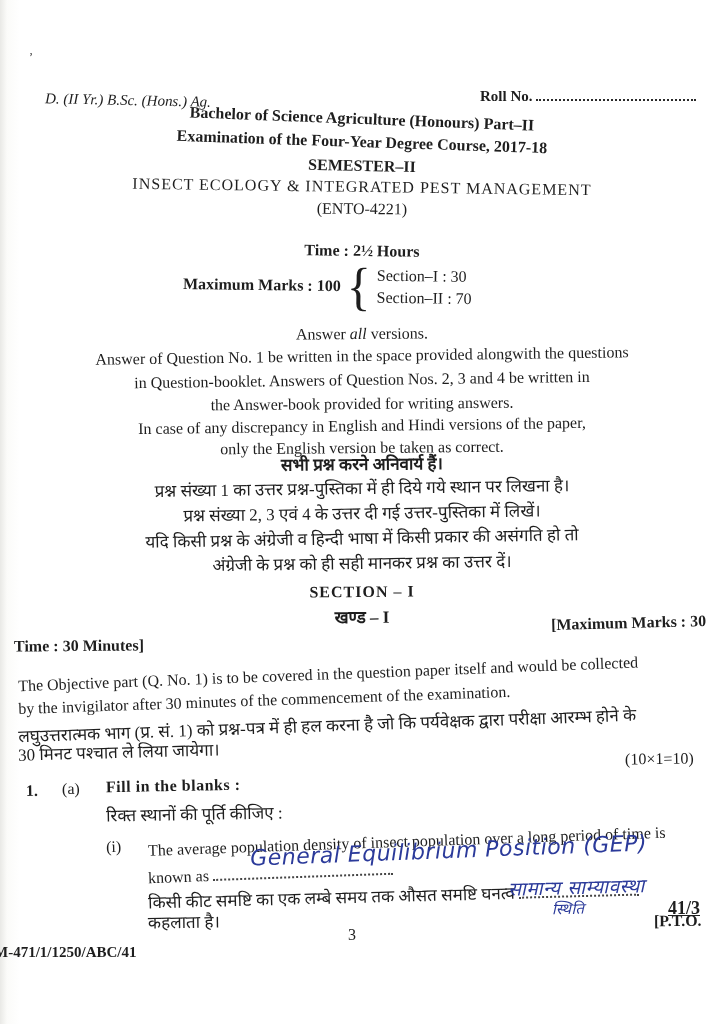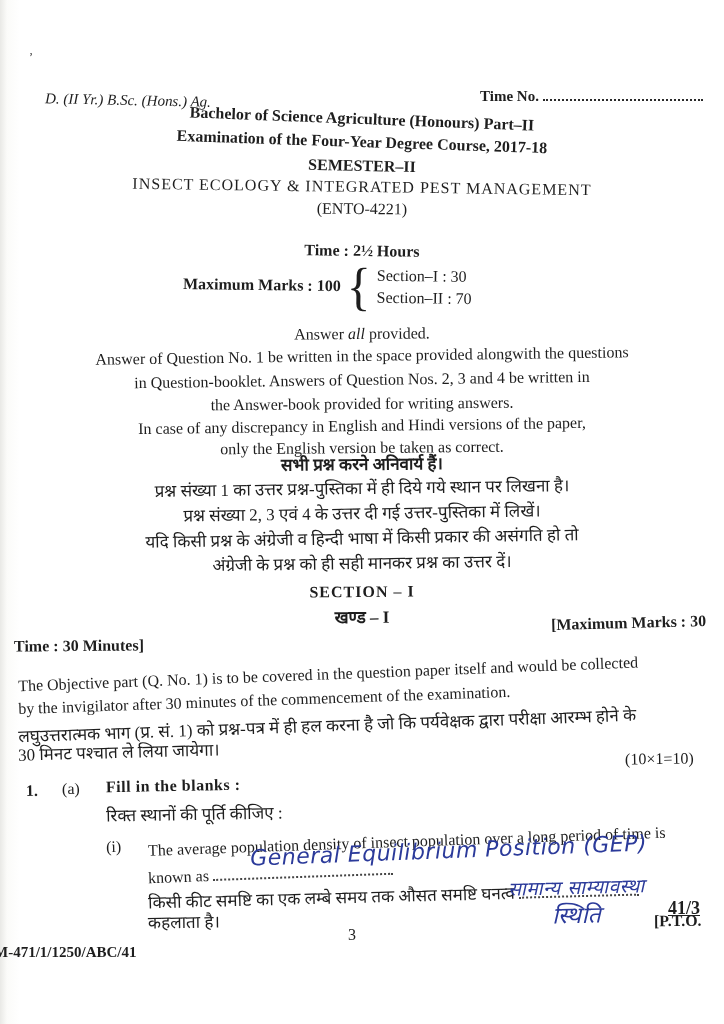--- a/index.html
+++ b/index.html
@@ -55,42 +55,42 @@
 </style>
 </head>
 <body>
 
 <div class="page">
 
   <span class="abs artifact" style="left:29px;top:50px;">’</span>
 
   <div class="abs serif15 i rot-p12" style="left:45px;top:92px;">D. (II Yr.) B.Sc. (Hons.) Ag.</div>
   <div class="abs serif15 b" style="left:480px;top:86px;">
-    <span>Time No.</span>
+    <span>Roll No.</span>
     <span class="dotlead" style="width:160px;"></span>
   </div>
 
   <div class="abs ctr b serif16 rot-p22" style="top:110px;">Bachelor of Science Agriculture (Honours) Part–II</div>
   <div class="abs ctr b serif16 rot-p19" style="top:133px;">Examination of the Four-Year Degree Course, 2017-18</div>
   <div class="abs ctr b serif16 rot-p12" style="top:157px;">SEMESTER–II</div>
   <div class="abs ctr serif16 rot-p08" style="top:178px;letter-spacing:1px;">INSECT ECOLOGY &amp; INTEGRATED PEST MANAGEMENT</div>
   <div class="abs ctr serif16 rot-p05" style="top:200px;">(ENTO-4221)</div>
 
   <div class="abs ctr b serif16 rot-p08" style="top:242px;">Time : 2½ Hours</div>
   <div class="abs rot-p08 marksgroup" style="left:183px;top:262px;">
     <span class="b serif16">Maximum Marks : 100</span>
     <span class="brace">{</span>
     <span class="markscol">
       <span>Section–I : 30</span>
       <span>Section–II : 70</span>
     </span>
   </div>
 
   <div class="abs ctr serif16 rot-m05 instr-line" style="top:322px;">
-    <span>Answer </span><span class="i">all</span><span> provided.</span>
+    <span>Answer </span><span class="i">all</span><span> versions.</span>
   </div>
   <div class="abs ctr serif16 rot-m08 instr-line" style="top:344px;">Answer of Question No. 1 be written in the space provided alongwith the questions</div>
   <div class="abs ctr serif16 rot-m08 instr-line" style="top:368px;">in Question-booklet. Answers of Question Nos. 2, 3 and 4 be written in</div>
   <div class="abs ctr serif16 rot-m05 instr-line" style="top:392px;">the Answer-book provided for writing answers.</div>
   <div class="abs ctr serif16 rot-m08 instr-line" style="top:414px;">In case of any discrepancy in English and Hindi versions of the paper,</div>
   <div class="abs ctr serif16 rot-m05 instr-line" style="top:436px;">only the English version be taken as correct.</div>
 
   <div class="abs ctr hindi b rot-m05" style="top:452px;">सभी प्रश्न करने अनिवार्य हैं।</div>
   <div class="abs ctr hindi rot-m08" style="top:476px;">प्रश्न संख्या 1 का उत्तर प्रश्न-पुस्तिका में ही दिये गये स्थान पर लिखना है।</div>
   <div class="abs ctr hindi rot-m08" style="top:501px;">प्रश्न संख्या 2, 3 एवं 4 के उत्तर दी गई उत्तर-पुस्तिका में लिखें।</div>
@@ -119,21 +119,21 @@
     <span>known as</span>
     <span class="dotlead" style="width:180px;border-bottom-color:#444;"></span>
   </div>
   <div class="abs hw rot-m22" style="left:250px;top:838px;font-size:22px;">General Equilibrium Position (GEP)</div>
 
   <div class="abs hindi rot-m15" style="left:148px;top:884px;">
     <span>किसी कीट समष्टि का एक लम्बे समय तक औसत समष्टि घनत्व</span>
     <span class="dotlead" style="width:120px;border-bottom-color:#444;"></span>
   </div>
   <div class="abs hw rot-m15" style="left:508px;top:874px;font-size:19px;">सामान्य साम्यावस्था</div>
-  <div class="abs hw rot-m10" style="left:552px;top:898px;font-size:23px;">स्थिति</div>
+  <div class="abs hw rot-m10" style="left:552px;top:898px;font-size:15px;">स्थिति</div>
 
   <div class="abs hindi rot-m08" style="left:148px;top:910px;">कहलाता है।</div>
 
   <div class="abs b serif16 rot-m05" style="right:22px;top:912px;">[P.T.O.</div>
   <div class="abs serif16" style="left:348px;top:926px;">3</div>
   <div class="abs b serif15" style="left:-6px;top:944px;">M-471/1/1250/ABC/41</div>
   <div class="abs b" style="right:24px;top:898px;font-size:18px;text-decoration:underline;">41/3</div>
 
 </div>
 

